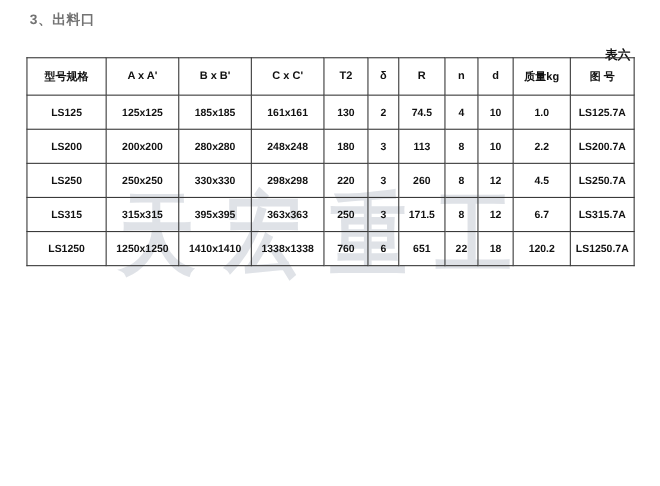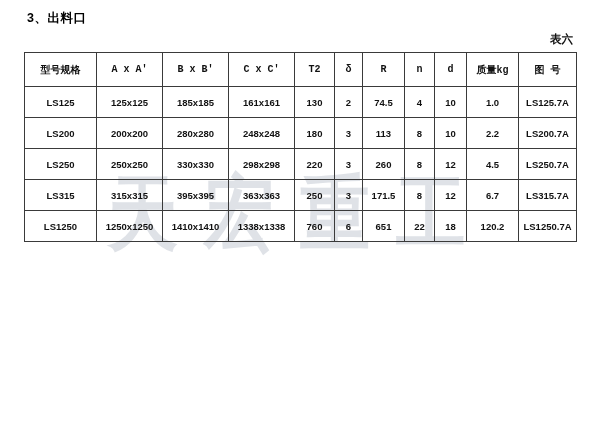--- a/index.html
+++ b/index.html
@@ -21,26 +21,26 @@
     height: 442px;
     box-sizing: border-box;
   }
   .section-title {
     position: absolute;
     left: 27px;
     top: 10px;
     font-size: 12.5px;
     font-weight: bold;
     letter-spacing: 0.5px;
-    color: #000000;
+    color: #737373;
   }
   .table-caption {
     position: absolute;
     right: 27px;
-    top: 32px;
+    top: 43px;
     font-size: 11.5px;
     font-weight: bold;
     color: #111;
   }
   .table-wrap {
     position: absolute;
     left: 24px;
     top: 52px;
     width: 552px;
   }
@@ -58,21 +58,20 @@
     color: #111;
     height: 30px;
     padding: 0 1px;
     white-space: nowrap;
     overflow: hidden;
   }
   table.spec thead th {
     height: 33px;
     font-weight: bold;
     font-size: 10px;
-    font-family: Liberation Mono, monospace;
   }
   table.spec tbody td {
     font-weight: bold;
   }
   table.spec tbody td.model {
     font-weight: bold;
   }
   
   col.c0 { width: 72px; }
   col.c1 { width: 66px; }

